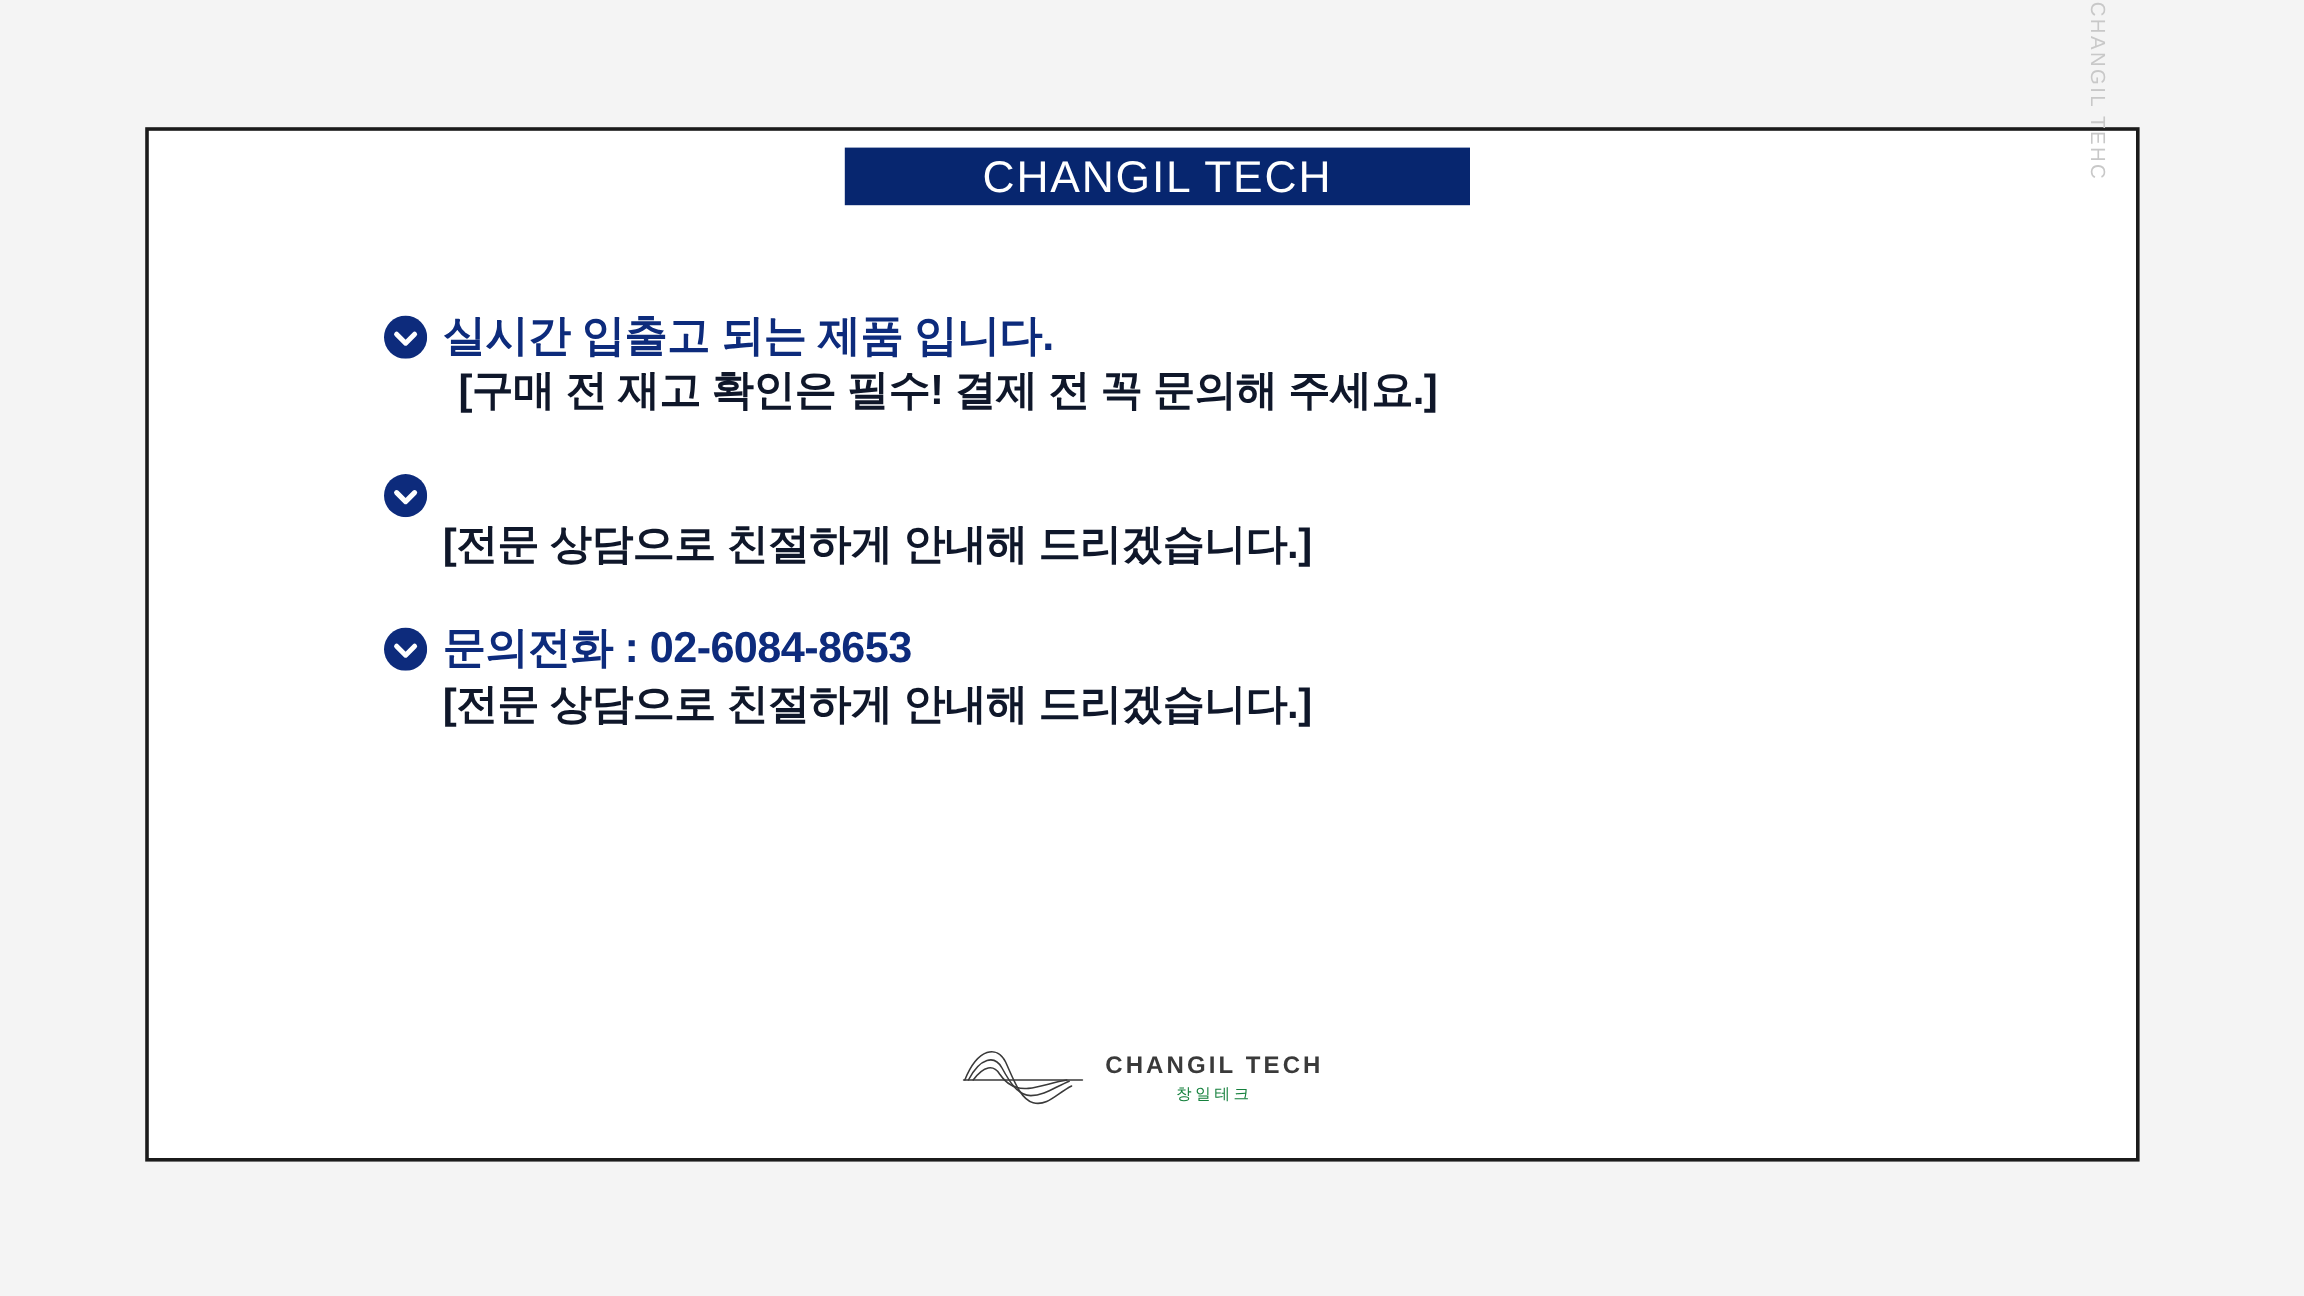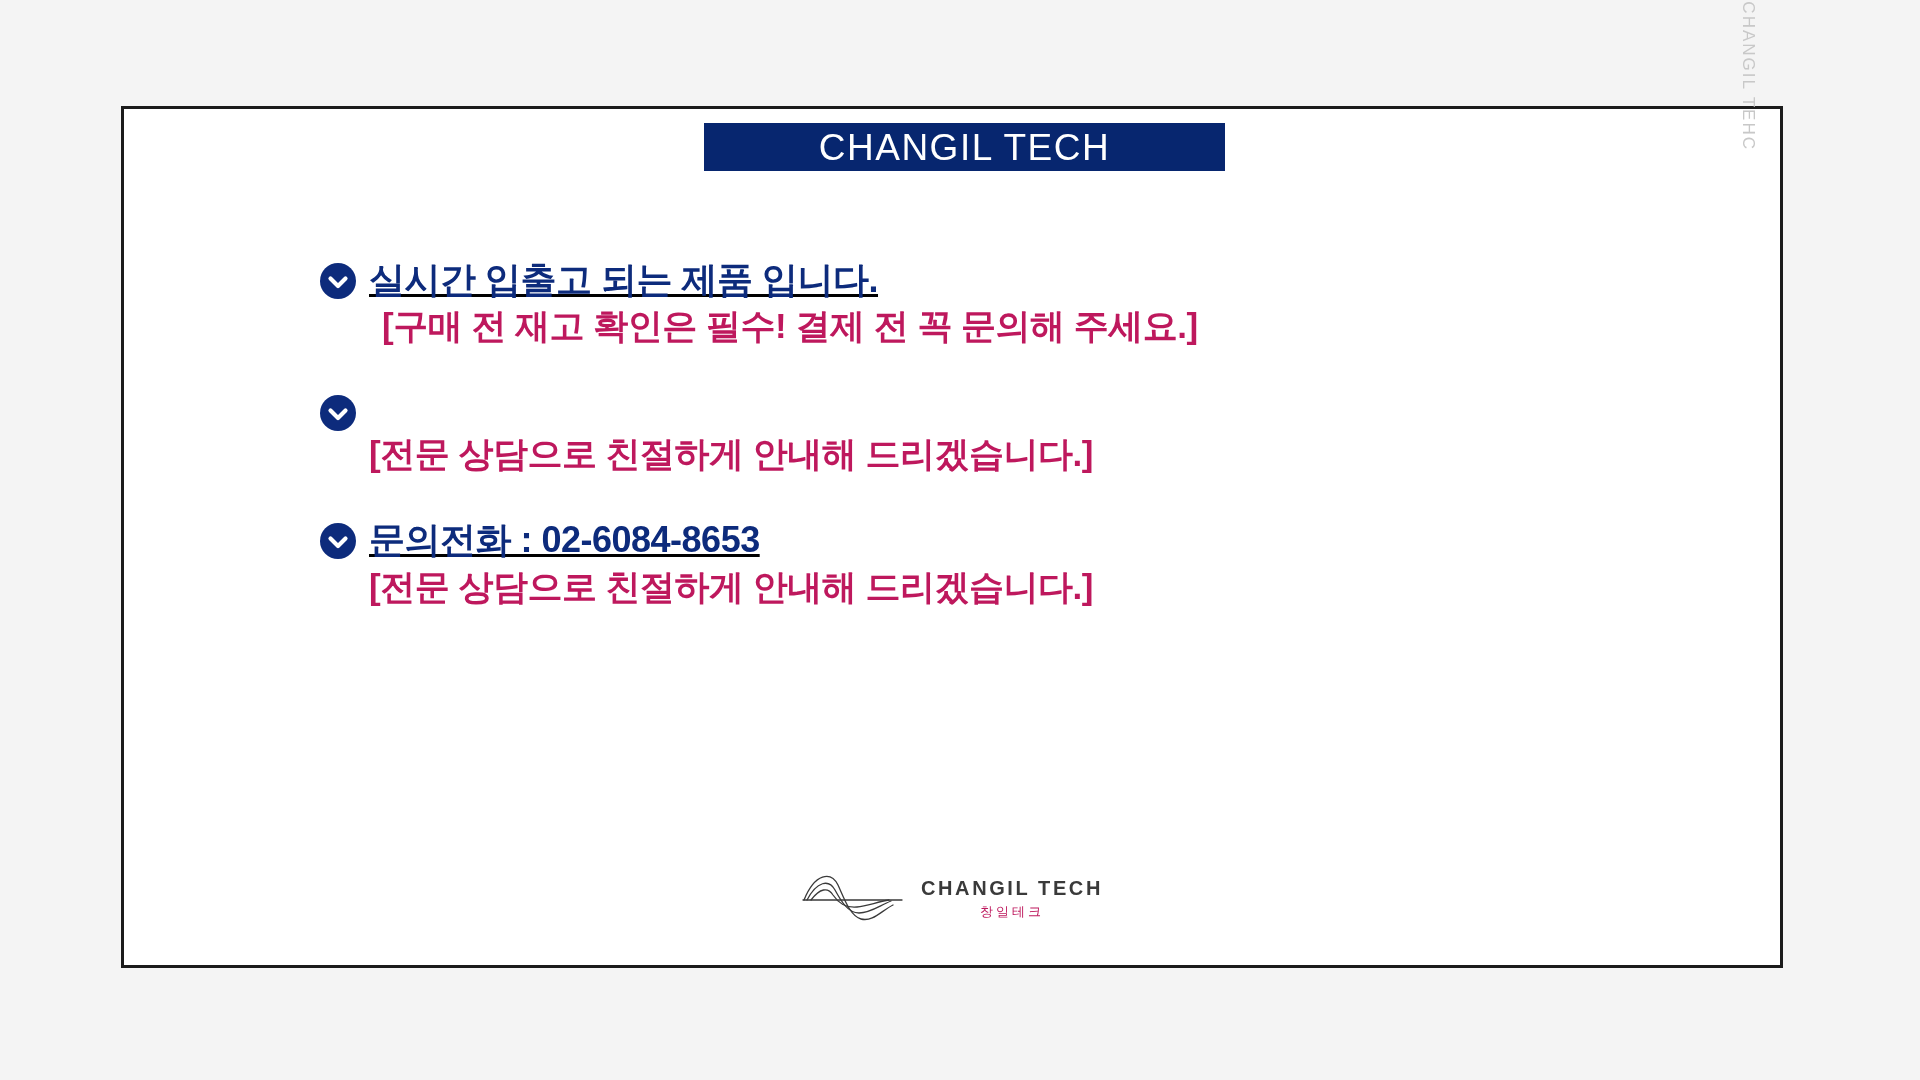--- a/index.html
+++ b/index.html
@@ -76,42 +76,41 @@
 
   .bullet-group {
     margin-bottom: 40px;
   }
   .bullet-group:last-of-type { margin-bottom: 16px; }
 
   .bullet-head {
     display: flex;
     align-items: flex-start;
     gap: 13px;
-    text-decoration: underline;
   }
 
   .check-icon {
     flex: 0 0 auto;
     width: 36px;
     height: 36px;
     margin-top: 6px;
     display: block;
   }
 
   .bullet-title {
     color: #0d2b7c;
     font-size: 36px;
     font-weight: 700;
     line-height: 1.28;
     letter-spacing: -0.5px;
     font-family: "Liberation Sans", "DejaVu Sans", sans-serif;
   }
 
   .bullet-sub {
-    color: #be185d;
+    color: #0f172a;
     font-size: 35px;
     font-weight: 700;
     line-height: 1.32;
     letter-spacing: -0.5px;
     padding-left: 49px;
     font-family: "Liberation Sans", "DejaVu Sans", sans-serif;
   }
 
   
   .bullet-group.first .bullet-sub { padding-left: 62px; }
@@ -134,21 +133,21 @@
 
   .logo-text-en {
     color: #3a3a3a;
     font-size: 20px;
     font-weight: 700;
     letter-spacing: 2.6px;
     font-family: "Liberation Sans", "DejaVu Sans", sans-serif;
   }
 
   .logo-text-kr {
-    color: #be185d;
+    color: #15803d;
     font-size: 13px;
     font-weight: 400;
     letter-spacing: 3px;
     margin-top: 7px;
     font-family: "Liberation Sans", "DejaVu Sans", sans-serif;
   }
 </style>
 </head>
 <body>
 

